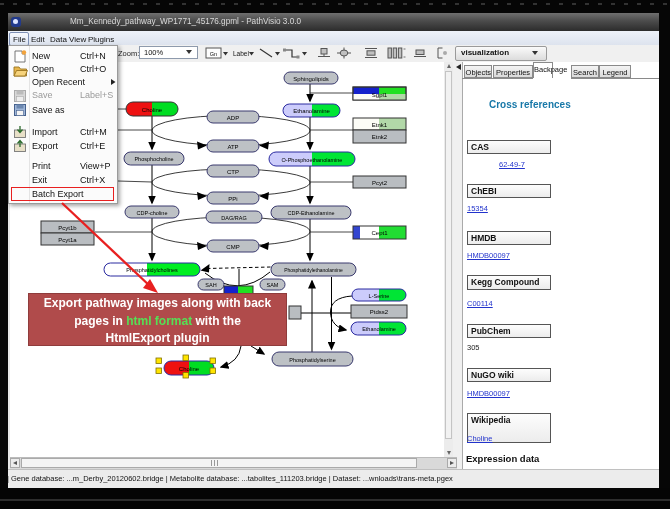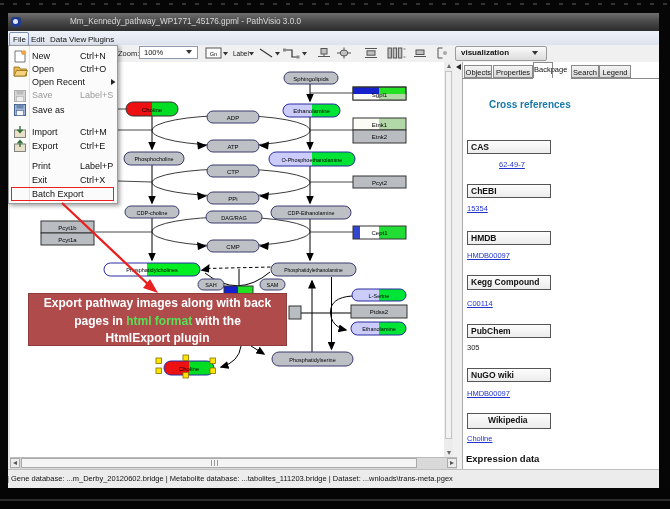--- a/index.html
+++ b/index.html
@@ -277,21 +277,21 @@
 
 <div class="abs" style="left:467px;top:275px;width:84px;height:15px;background:linear-gradient(180deg,#fdfdfd,#ececec);border:1px solid #555;box-sizing:border-box;font-size:8.5px;font-weight:bold;color:#111;line-height:13px;padding-left:3px;">Kegg Compound</div>
 <div class="abs" style="left:467px;top:299px;font-size:7.5px;color:#2233cc;text-decoration:underline;">C00114</div>
 
 <div class="abs" style="left:467px;top:324px;width:84px;height:14px;background:linear-gradient(180deg,#fdfdfd,#ececec);border:1px solid #555;box-sizing:border-box;font-size:8.5px;font-weight:bold;color:#111;line-height:13px;padding-left:3px;">PubChem</div>
 <div class="abs" style="left:467px;top:343px;font-size:7.5px;color:#222;">305</div>
 
 <div class="abs" style="left:467px;top:368px;width:84px;height:14px;background:linear-gradient(180deg,#fdfdfd,#ececec);border:1px solid #555;box-sizing:border-box;font-size:8.5px;font-weight:bold;color:#111;line-height:13px;padding-left:3px;">NuGO wiki</div>
 <div class="abs" style="left:467px;top:389px;font-size:7.5px;color:#2233cc;text-decoration:underline;">HMDB00097</div>
 
-<div class="abs" style="left:467px;top:413px;width:84px;height:16px;background:linear-gradient(180deg,#fdfdfd,#ececec);border:1px solid #555;box-sizing:border-box;font-size:8.5px;font-weight:bold;color:#111;line-height:13px;padding-left:20px;">Wikipedia</div>
+<div class="abs" style="left:467px;top:413px;width:84px;height:30px;background:linear-gradient(180deg,#fdfdfd,#ececec);border:1px solid #555;box-sizing:border-box;font-size:8.5px;font-weight:bold;color:#111;line-height:13px;padding-left:3px;">Wikipedia</div>
 <div class="abs" style="left:467px;top:434px;font-size:7.5px;color:#2233cc;text-decoration:underline;">Choline</div>
 
 <div class="abs" style="left:466px;top:453px;font-size:9.5px;font-weight:bold;color:#111;">Expression data</div>
 
 <div class="abs" style="left:10px;top:457px;width:447px;height:12px;background:#d9d9d9;border-top:1px solid #bbb;box-sizing:border-box;"></div>
 <div class="abs" style="left:10px;top:458px;width:10px;height:10px;background:#ececec;border:1px solid #aaa;box-sizing:border-box;"></div>
 <div class="abs" style="left:13px;top:460.5px;width:0;height:0;border-top:2.5px solid transparent;border-bottom:2.5px solid transparent;border-right:4px solid #555;"></div>
 <div class="abs" style="left:447px;top:458px;width:10px;height:10px;background:#ececec;border:1px solid #aaa;box-sizing:border-box;"></div>
 <div class="abs" style="left:450px;top:460.5px;width:0;height:0;border-top:2.5px solid transparent;border-bottom:2.5px solid transparent;border-left:4px solid #555;"></div>
 <div class="abs" style="left:21px;top:458px;width:396px;height:10px;background:#f4f4f4;border:1px solid #aaa;box-sizing:border-box;"></div>
@@ -352,21 +352,21 @@
     <div style="position:absolute;left:72px;top:19px;">Ctrl+O</div>
   <div style="position:absolute;left:24px;top:32px;">Open Recent</div>
   <div style="position:absolute;left:24px;top:45px;color:#9a9a9a;">Save</div>
     <div style="position:absolute;left:72px;top:45px;color:#9a9a9a;">Label+S</div>
   <div style="position:absolute;left:24px;top:60px;">Save as</div>
   <div style="position:absolute;left:24px;top:82px;">Import</div>
     <div style="position:absolute;left:72px;top:82px;">Ctrl+M</div>
   <div style="position:absolute;left:24px;top:96px;">Export</div>
     <div style="position:absolute;left:72px;top:96px;">Ctrl+E</div>
   <div style="position:absolute;left:24px;top:116px;">Print</div>
-    <div style="position:absolute;left:72px;top:116px;">Label+P</div>
+    <div style="position:absolute;left:72px;top:116px;">View+P</div>
   <div style="position:absolute;left:24px;top:130px;">Exit</div>
     <div style="position:absolute;left:72px;top:130px;">Ctrl+X</div>
   <div style="position:absolute;left:24px;top:144px;">Batch Export</div>
 </div>
 
 <div class="abs" style="left:11px;top:187px;width:103px;height:14px;border:1.5px solid #e82020;box-sizing:border-box;"></div>
 
 <svg class="abs" style="left:0;top:0;" width="670" height="509" viewBox="0 0 670 509" pointer-events="none">
   <line x1="62" y1="203" x2="152" y2="288" stroke="#e82020" stroke-width="2.3"></line>
   <path d="M158,293 L143,288 L150,279 z" fill="#e82020"></path>

